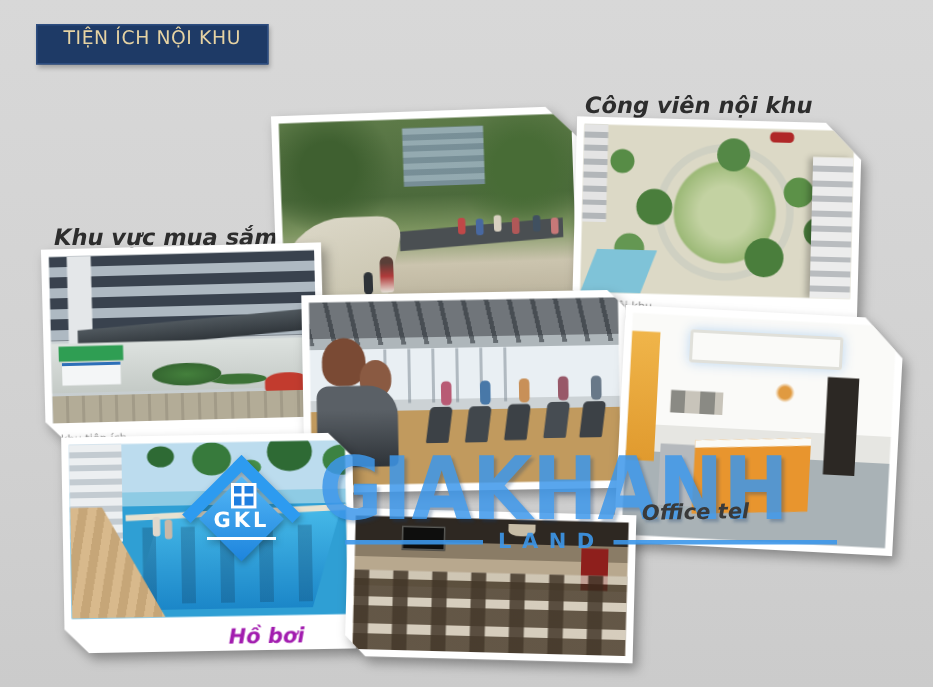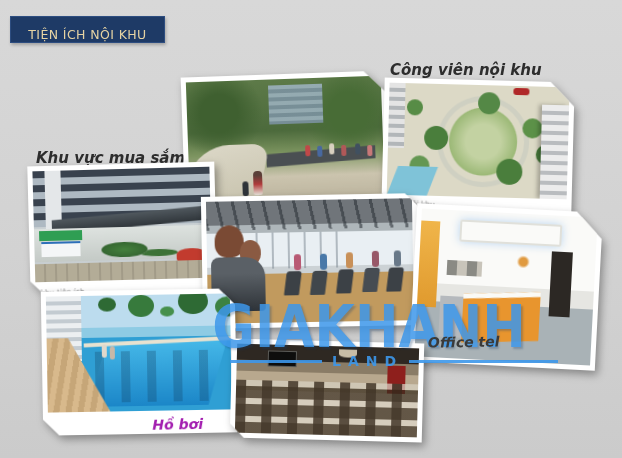--- a/index.html
+++ b/index.html
@@ -1,21 +1,21 @@
 <!DOCTYPE html>
 <html><head>
 <meta charset="utf-8">
 <style>
   html,body{margin:0;padding:0;background:#e9e9e9;font-family:"DejaVu Sans",sans-serif;}
   .stage{position:relative;width:622px;height:458px;overflow:hidden;
          background:linear-gradient(180deg,#d8d8d8 0%,#d2d2d2 55%,#cbcbcb 100%);}
 
   
-  .banner{position:absolute;left:10px;top:16px;width:153px;height:25px;
-          background:#1e3a66;border:1px solid #2d4d80;display:flex;align-items:flex-end;justify-content:center;
+  .banner{position:absolute;left:24px;top:16px;width:153px;height:25px;
+          background:#1e3a66;border:1px solid #2d4d80;display:flex;align-items:flex-start;justify-content:center;
           box-shadow:1px 2px 3px rgba(0,0,0,.25);}
   .banner span{color:#e6d3a3;font-size:12.5px;letter-spacing:.4px;}
 
   
   .lbl{position:absolute;font-style:italic;font-weight:600;color:#2d2d2d;font-size:15px;white-space:nowrap;}
   .lbl-aerial{left:390px;top:61px;}
   .lbl-shop{left:36px;top:149px;}
   .lbl-office{left:428px;top:334px;z-index:9;font-size:14px;color:#3a3a3a;transform:rotate(-1deg);}
 
   
@@ -273,14 +273,21 @@
     </div>
   </div>
 
   <div class="wm-text">GIAKHANH</div>
   <div class="wm-land">
     <div class="wm-line wm-line-l"></div>
     <span>LAND</span>
     <div class="wm-line wm-line-r"></div>
   </div>
 
+  <div class="logo">
+    <div class="lg-roof"></div>
+    <div class="lg-diamond"></div>
+    <div class="lg-window"></div>
+    <div class="lg-text">GKL</div>
+    <div class="lg-underline"></div>
+  </div>
 
 </div>
 
 </body></html>

